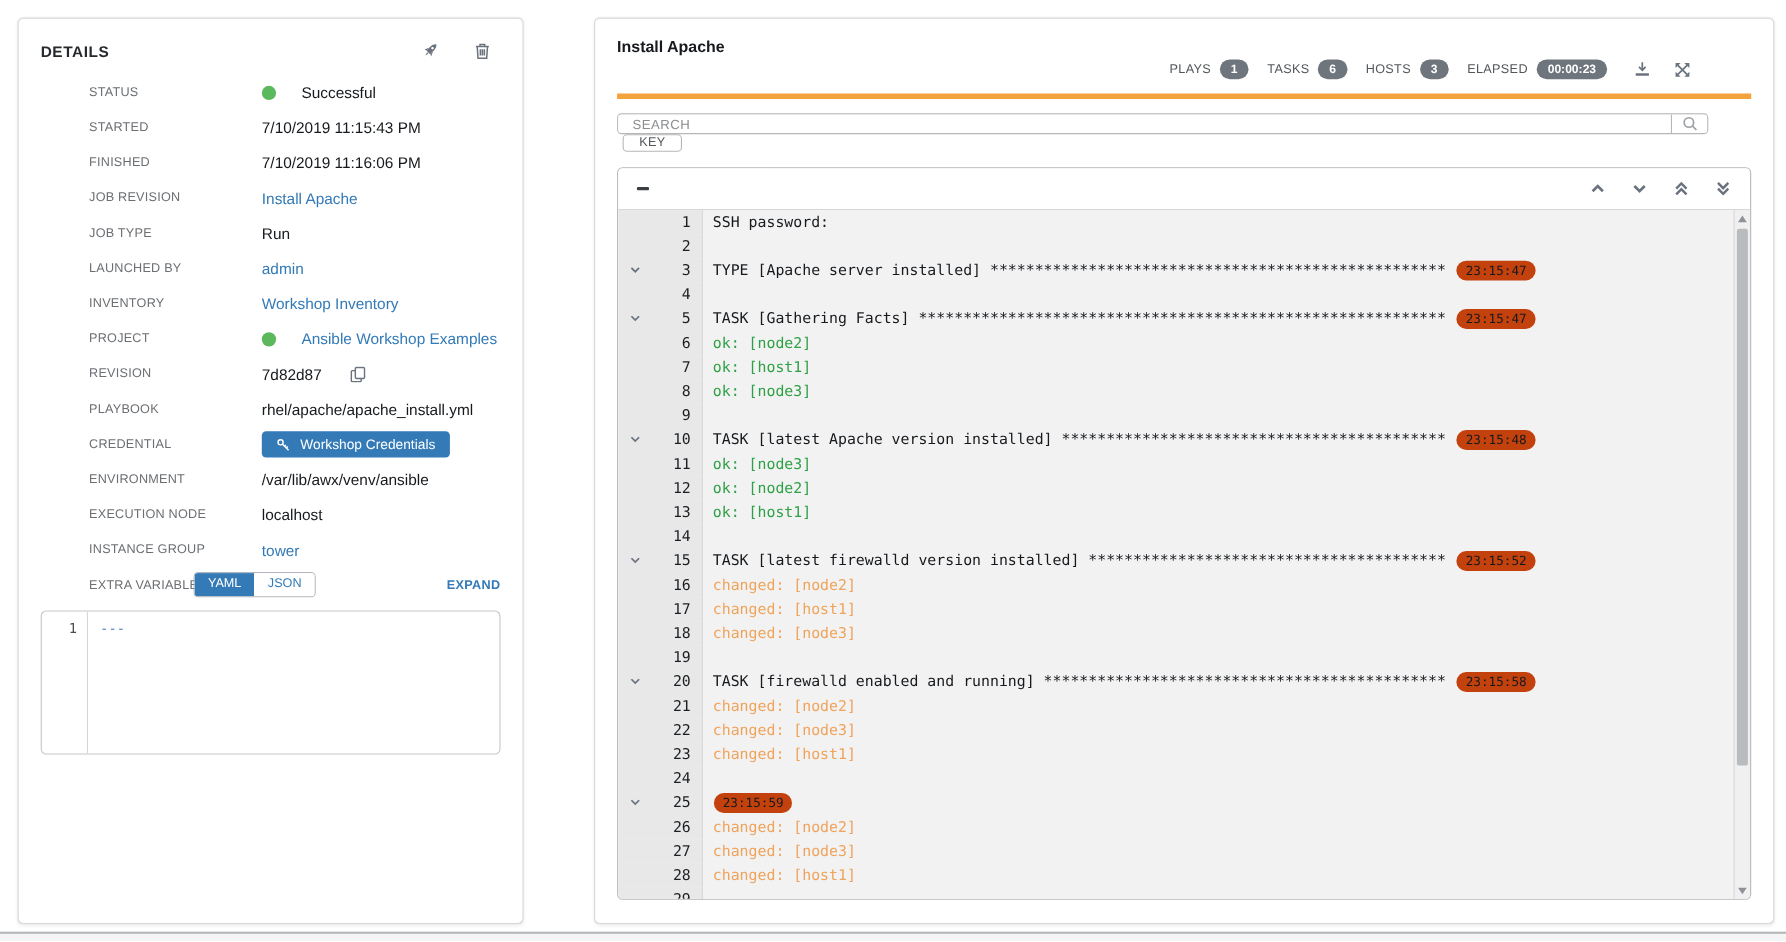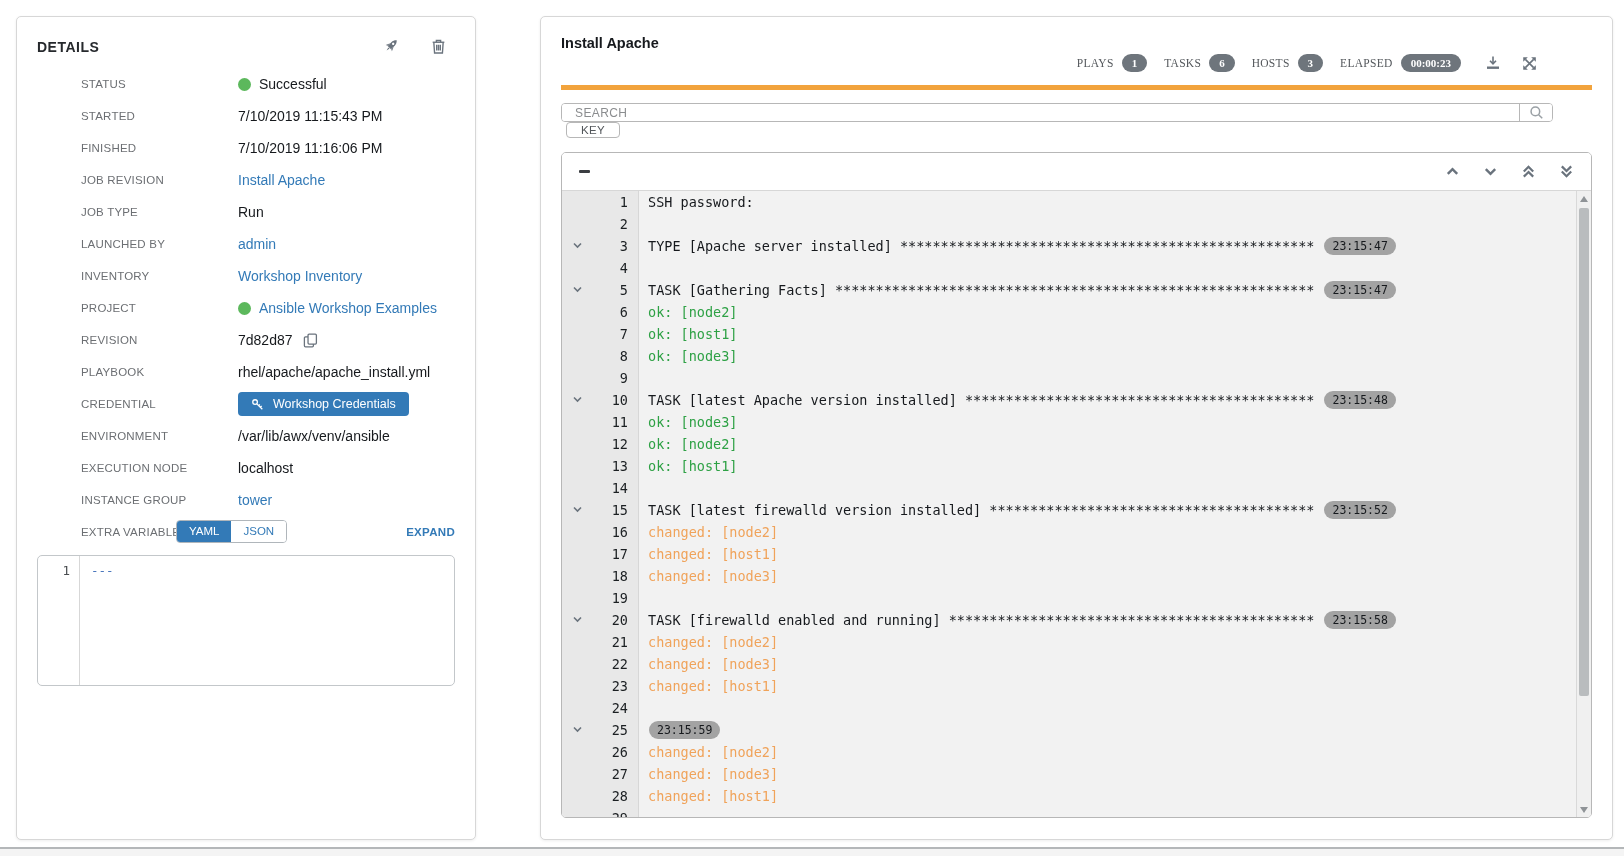--- a/index.html
+++ b/index.html
@@ -13,21 +13,21 @@
     box-shadow:0 1px 3px rgba(0,0,0,.07);
   }
   
   .details-card { left:16px; top:16px; width:460px; height:824px; padding:20px; }
   .details-header { display:flex; align-items:center; justify-content:space-between; margin-bottom:12px; }
   .details-title { margin:0; font-size:14px; font-weight:bold; letter-spacing:.5px; color:#26292d; }
   .header-icons { display:flex; gap:30px; padding-right:8px; }
   .icon-btn { display:inline-flex; align-items:center; justify-content:center; cursor:pointer; background:none; border:none; padding:0; }
   .detail-row { display:flex; align-items:center; min-height:32px; }
   .detail-label { width:157px; flex:none; font-size:11.5px; color:#6c6f73; letter-spacing:.2px;margin-left:44px; }
-  .detail-value { display:flex; align-items:center; gap:8px; font-size:14px; color:#16191d; }
+  .detail-value { display:flex; align-items:center; gap:23px; font-size:14px; color:#16191d; }
   .link { color:var(--accent); text-decoration:none; cursor:pointer; }
   .status-dot { width:13px; height:13px; border-radius:50%; background:var(--success); flex:none; }
   .copy-btn { display:inline-flex; cursor:pointer; margin-left:2px; }
   .cred-badge {
     display:inline-flex; align-items:center; gap:9px; background:var(--accent); color:#fff;
     font-size:12.5px; border-radius:4px; padding:5px 13px; cursor:pointer;
   }
   .extra-row { display:flex; align-items:center; margin-top:4px; }
   .extra-label-wrap { width:157px; flex:none; display:flex; align-items:center; gap:9px; }
   .help-icon { display:inline-flex; cursor:pointer; }
@@ -40,21 +40,21 @@
   .expand-link { margin-left:auto; font-size:11.5px; font-weight:bold; letter-spacing:.3px; color:var(--accent); text-decoration:none; cursor:pointer; }
   .code-editor { margin-top:12px; height:131px; border:1px solid #c3c7ca; border-radius:5px; display:flex; overflow:hidden; background:#fff; }
   .editor-gutter {
     width:42px; flex:none; border-right:1px solid #d7d7d7; text-align:right; padding:7px 9px 0 0;
     font-family:"DejaVu Sans Mono", monospace; font-size:12.5px; color:#4a4d50;
   }
   .editor-content { padding:7px 0 0 11px; font-family:"DejaVu Sans Mono", monospace; font-size:12.5px; color:var(--editor-meta); cursor:text; flex:1; }
   
   .output-card { left:540px; top:16px; width:1073px; height:824px; padding:18px 20px; }
   .output-title { margin:0; font-size:14.5px; font-weight:bold; color:#16191d; }
-  .stats-row { display:flex; align-items:center; justify-content:flex-end; margin-top:3px; padding-right:55px;font-family:Liberation Serif, serif; }
+  .stats-row { display:flex; align-items:center; justify-content:flex-end; margin-top:3px; padding-right:55px; }
   .stats { display:flex; align-items:center; gap:17px; }
   .stat { display:flex; align-items:center; gap:8px; }
   .stat-label { font-size:11.5px; color:#53575b; letter-spacing:.3px; }
   .stat-badge { background:var(--badge-bg); color:#fff; font-size:11px; font-weight:bold; padding:3px 10px; border-radius:10px; }
   .stats-icons { display:flex; align-items:center; gap:21px; margin-left:24px; }
   .progress { height:5px; background:var(--progress); margin-top:13px; }
   .search-row { display:flex; margin-top:13px; height:35px; padding-right:39px;flex-direction:column; }
   .search-group { flex:1; display:flex; border:1px solid #b7b7b7; border-radius:4px; overflow:hidden; background:#fff; }
   .search-group input {
     flex:1; border:none; outline:none; padding:0 13px; font-family:inherit; font-size:12px;
@@ -75,21 +75,21 @@
   .log-line { display:flex; height:22px; line-height:22px; font-family:"DejaVu Sans Mono", monospace; font-size:13.5px; }
   .line-gutter {
     width:77px; flex:none; background:#e8e8e8; border-right:1px solid #d7d7d7; position:relative;
     color:#1b1f22; text-align:right; padding-right:10px;
   }
   .line-expand { position:absolute; left:10px; top:5px; cursor:pointer; display:inline-flex; }
   .line-text { padding-left:9px; white-space:pre; color:#16191d; }
   .line-text.ok { color:var(--ok-text); }
   .line-text.changed { color:var(--changed-text); }
   .time-badge {
-    flex:none; align-self:center; background:#a3a3a3; border-radius:9px; padding:0 8px; margin-left:10px;
+    flex:none; align-self:center; background:#c2410c; border-radius:9px; padding:0 8px; margin-left:10px;
     font-family:"DejaVu Sans Mono", monospace; font-size:11.5px; height:18px; line-height:18px; color:#16191d;
   }
   .scrollbar { width:15px; flex:none; background:#f0f0f0; border-left:1px solid #d9d9d9; position:relative; }
   .sb-arrow { position:absolute; left:3px; width:0; height:0; border-left:4.5px solid transparent; border-right:4.5px solid transparent; cursor:pointer; }
   .sb-up { top:5px; border-bottom:6px solid #8f9397; }
   .sb-down { bottom:5px; border-top:6px solid #8f9397; }
   .sb-thumb { position:absolute; top:17px; left:2px; width:10px; height:488px; background:#b9bcbe; border-radius:2px; cursor:grab; }
   
   .footer-rule { position:absolute; left:0; top:847px; width:1624px; height:2px; background:#b4b7b9; }
   .footer-area { position:absolute; left:0; top:849px; width:1624px; height:7px; background:#f4f4f4; }

